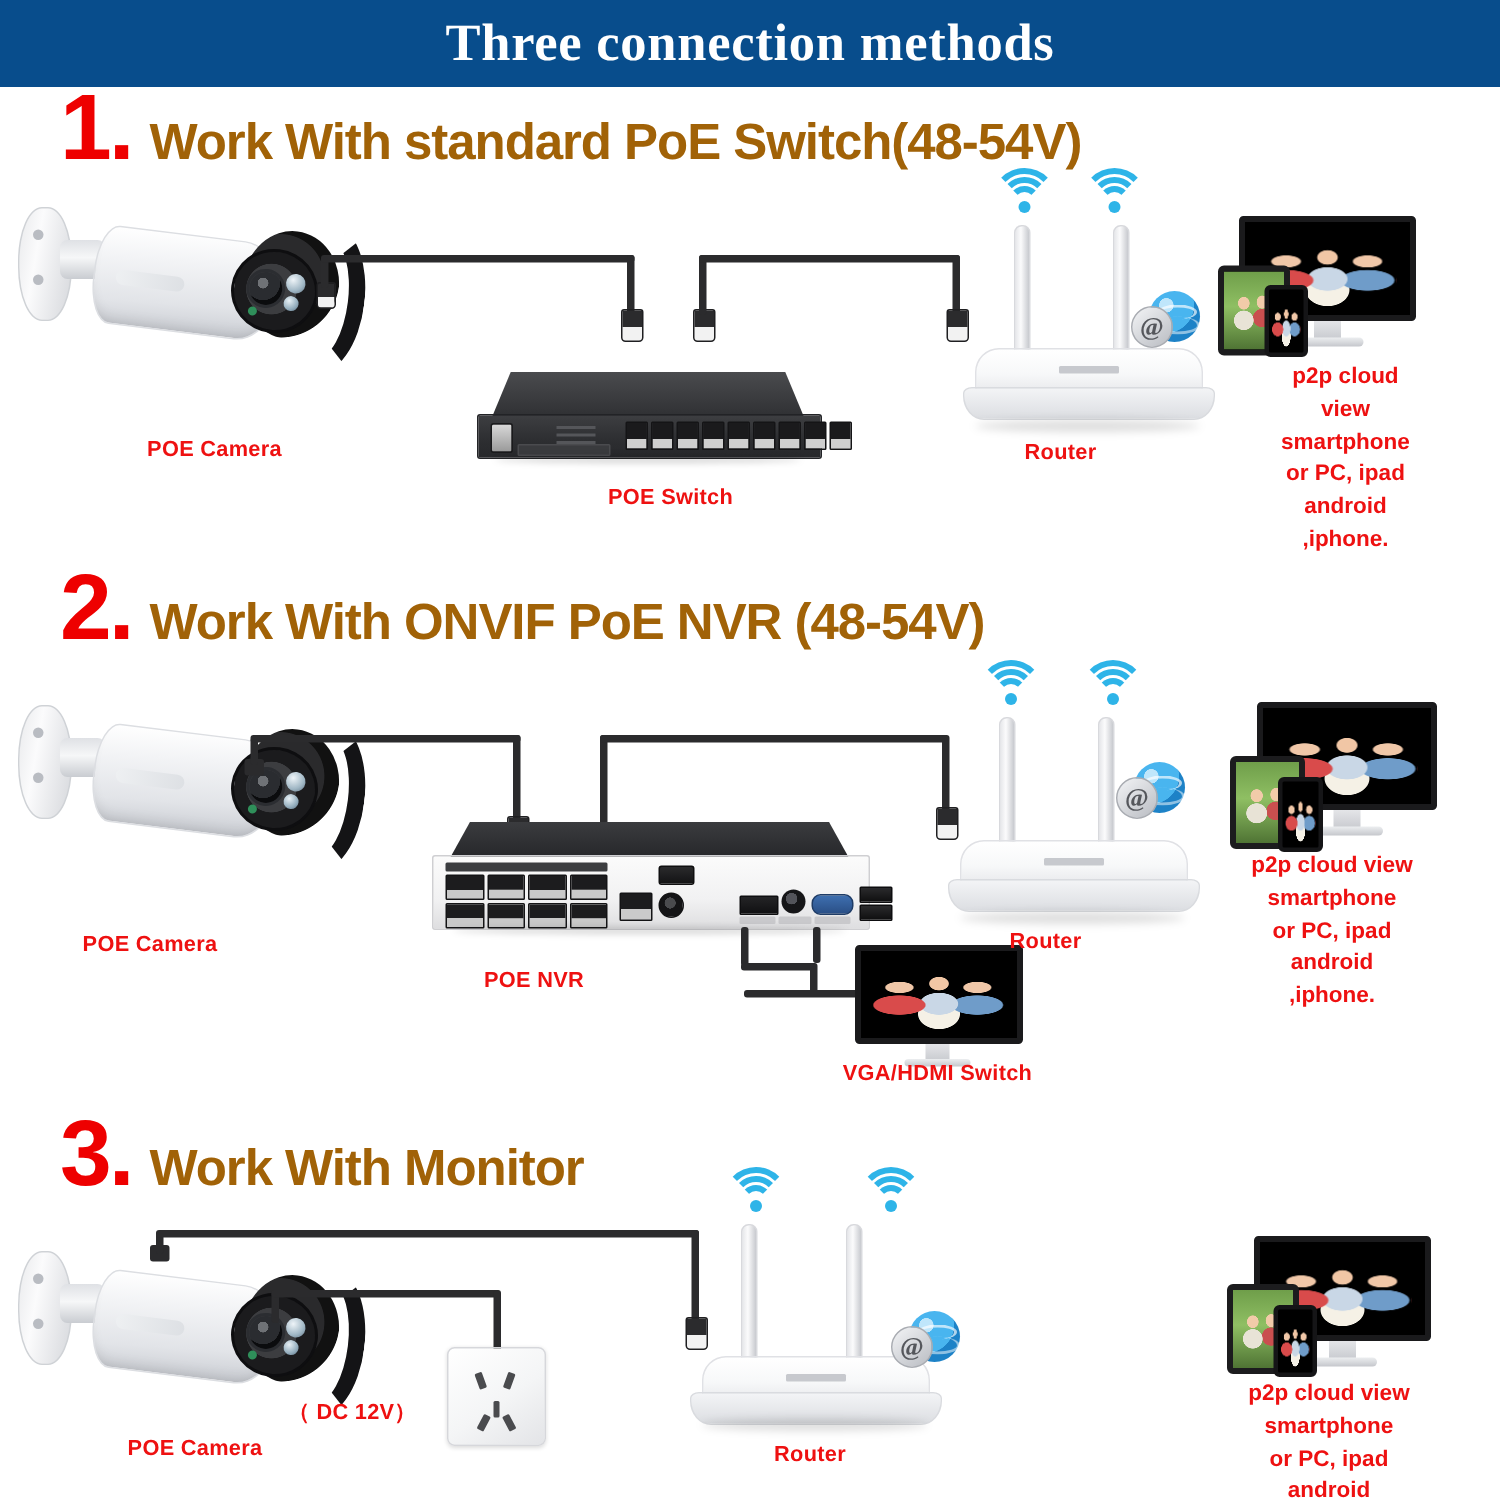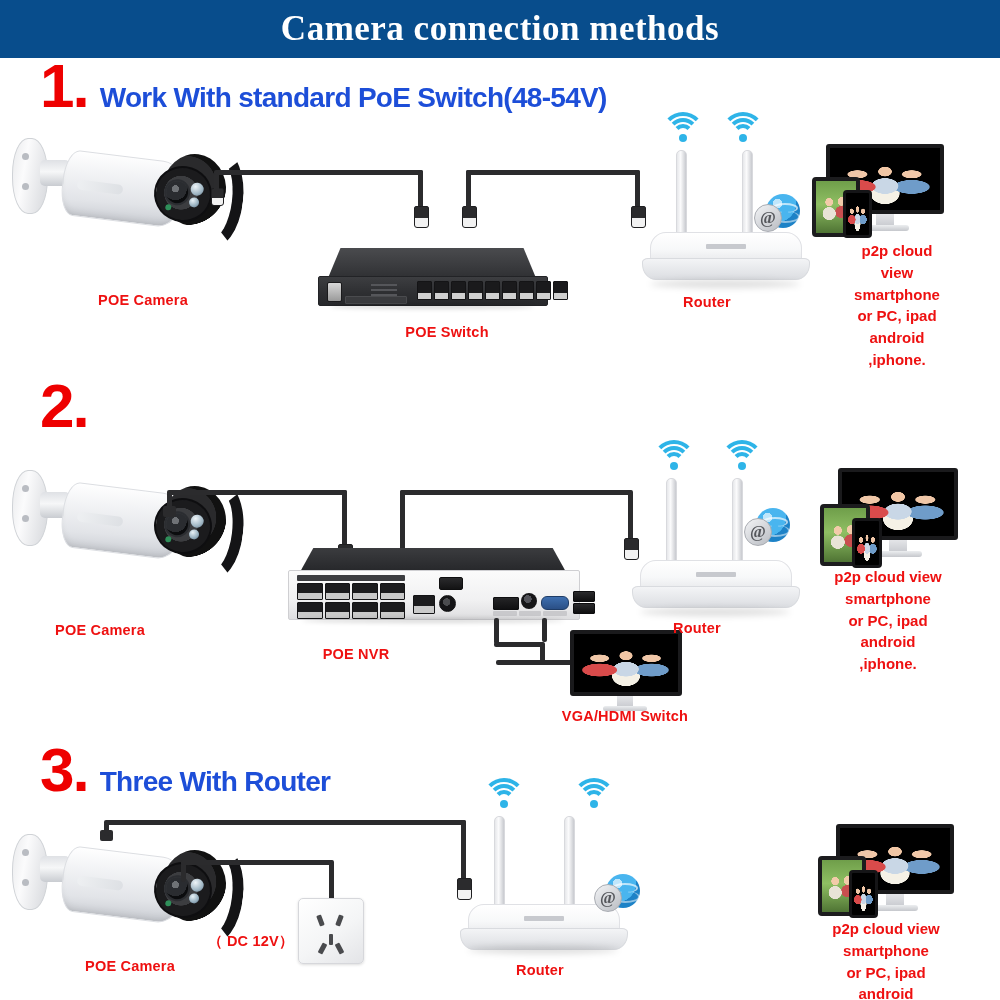--- a/index.html
+++ b/index.html
@@ -22,21 +22,21 @@
     font-size:35px;font-weight:700;letter-spacing:.5px;
   }
 
   
   .sec-head{position:absolute;display:flex;align-items:baseline;}
   .sec-num{
     color:#ee0000;font-weight:700;font-size:62px;line-height:.9;
     font-family:"Liberation Sans",sans-serif;letter-spacing:-2px;
   }
   .sec-title{
-    color:#1d4ed8;font-weight:700;font-size:28px;margin-left:12px;
+    color:#a16207;font-weight:700;font-size:34px;margin-left:12px;
     font-family:"Liberation Sans",sans-serif;letter-spacing:-.7px;
     white-space:nowrap;
   }
 
   
   .lbl{
     position:absolute;color:#ee1111;font-weight:700;font-size:14.5px;
     font-family:"Liberation Sans",sans-serif;white-space:nowrap;
     text-align:center;letter-spacing:.2px;
   }
@@ -353,21 +353,21 @@
   }
   .outlet .lL{left:21px;transform:rotate(28deg);}
   .outlet .lR{left:38px;transform:rotate(-28deg);}
 </style>
 </head>
 <body>
 
 <div class="page">
 
   <div class="header">
-    <div class="header-title">Camera connection methods</div>
+    <div class="header-title">Three connection methods</div>
   </div>
 
   <div class="sec-head" style="left:40px;top:58px;">
     <span class="sec-num">1.</span>
     <span class="sec-title">Work With standard PoE Switch(48-54V)</span>
   </div>
 
   <div class="camera" style="left:12px;top:132px;">
     <div class="cam-mount"></div>
     <div class="cam-arm"></div>
@@ -463,20 +463,21 @@
   <div class="phone" style="left:843px;top:190px;width:23px;height:42px;">
     <div class="photo" style="width:100%;height:100%;"></div>
   </div>
   <div class="lbl2" style="left:897px;top:240px;">
     <span>p2p cloud  view smartphone</span><br>
     <span>or PC, ipad android ,iphone.</span>
   </div>
 
   <div class="sec-head" style="left:40px;top:378px;">
     <span class="sec-num">2.</span>
+    <span class="sec-title">Work With ONVIF PoE NVR (48-54V)</span>
   </div>
 
   <div class="camera" style="left:12px;top:464px;">
     <div class="cam-mount"></div>
     <div class="cam-arm"></div>
     <div class="cam-body"></div>
     <div class="cam-hood"></div>
     <div class="cam-face">
       <div class="cam-lens"></div>
       <div class="cam-ir"></div>
@@ -589,21 +590,21 @@
   <div class="phone" style="left:852px;top:518px;width:24px;height:44px;">
     <div class="photo" style="width:100%;height:100%;"></div>
   </div>
   <div class="lbl2" style="left:888px;top:566px;">
     <span>p2p cloud  view smartphone</span><br>
     <span>or PC, ipad android ,iphone.</span>
   </div>
 
   <div class="sec-head" style="left:40px;top:742px;">
     <span class="sec-num">3.</span>
-    <span class="sec-title">Three With Router</span>
+    <span class="sec-title">Work With Monitor</span>
   </div>
 
   <div class="camera" style="left:12px;top:828px;">
     <div class="cam-mount"></div>
     <div class="cam-arm"></div>
     <div class="cam-body"></div>
     <div class="cam-hood"></div>
     <div class="cam-face">
       <div class="cam-lens"></div>
       <div class="cam-ir"></div>
@@ -624,21 +625,21 @@
   <div class="cable cable-h" style="left:181px;top:860px;width:152px;"></div>
   <div class="cable cable-v" style="left:329px;top:860px;height:48px;"></div>
 
   <div class="outlet" style="left:298px;top:898px;">
     <div class="slotA"></div>
     <div class="slotB"></div>
     <div class="gnd"></div>
     <div class="lL"></div>
     <div class="lR"></div>
   </div>
-  <div class="lbl" style="left:208px;top:932px;">（ DC 12V）</div>
+  <div class="lbl" style="left:192px;top:932px;">（ DC 12V）</div>
 
   <div class="wifi" style="left:484px;top:778px;">
     <div class="arc a1"></div>
       <div class="arc a2"></div>
       <div class="arc a3"></div>
       <div class="dot"></div>
   </div>
   <div class="wifi" style="left:574px;top:778px;">
     <div class="arc a1"></div>
       <div class="arc a2"></div>

